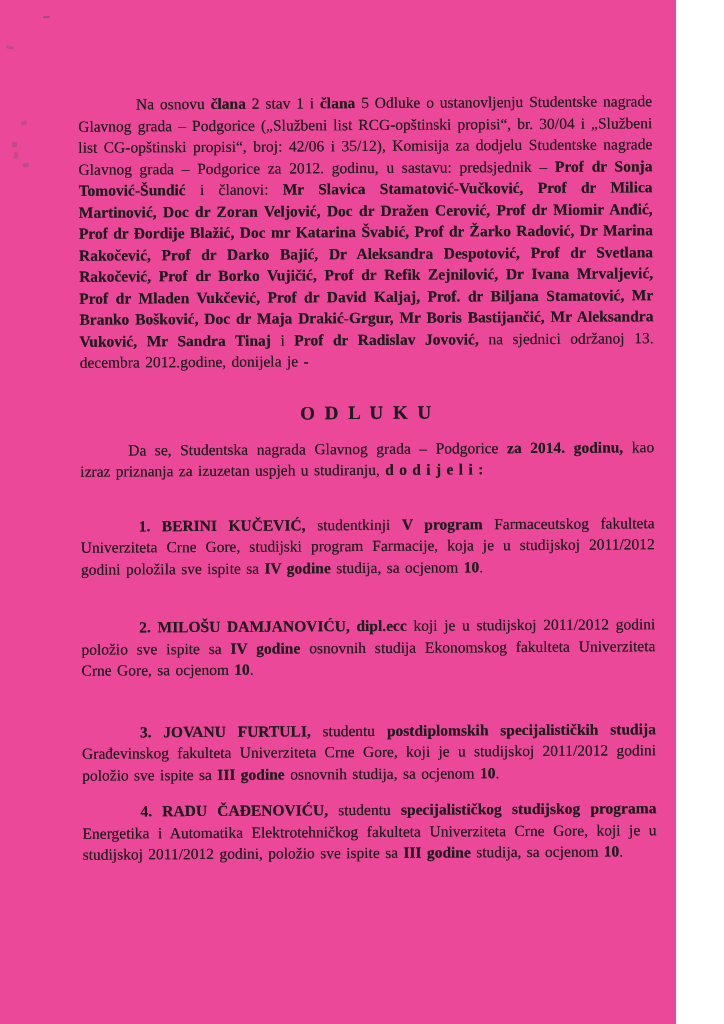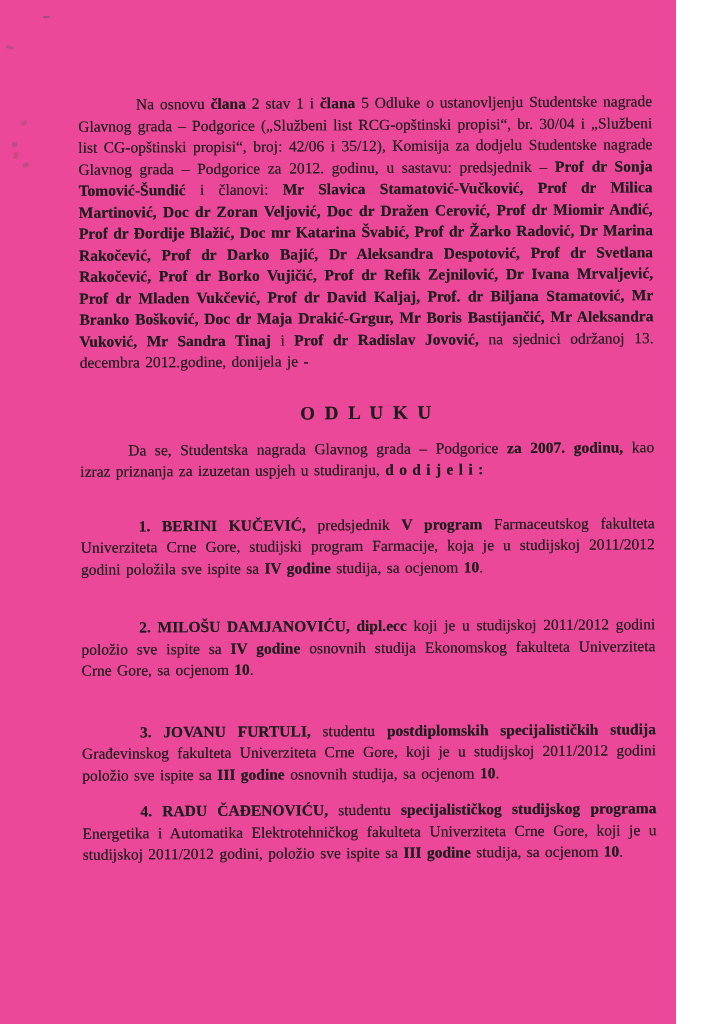--- a/index.html
+++ b/index.html
@@ -69,23 +69,23 @@
   <span class="artifact a4"></span>
   <span class="artifact a5"></span>
   <span class="artifact a6"></span>
 
   <div class="content">
 
     <p class="para" id="intro-paragraph"><span>Na osnovu </span><span class="b">člana</span><span> 2 stav 1 i </span><span class="b">člana</span><span> 5 Odluke o ustanovljenju Studentske nagrade Glavnog grada – Podgorice („Službeni list RCG-opštinski propisi“, br. 30/04 i „Službeni list CG-opštinski propisi“, broj: 42/06 i 35/12), Komisija za dodjelu Studentske nagrade Glavnog grada – Podgorice za 2012. godinu, u sastavu: predsjednik – </span><span class="b">Prof dr Sonja Tomović-Šundić</span><span> i članovi: </span><span class="b">Mr Slavica Stamatović-Vučković, Prof dr Milica Martinović, Doc dr Zoran Veljović, Doc dr Dražen Cerović, Prof dr Miomir Anđić, Prof dr Đordije Blažić, Doc mr Katarina Švabić, Prof dr Žarko Radović, Dr Marina Rakočević, Prof dr Darko Bajić, Dr Aleksandra Despotović, Prof dr Svetlana Rakočević, Prof dr Borko Vujičić, Prof dr Refik Zejnilović, Dr Ivana Mrvaljević, Prof dr Mladen Vukčević, Prof dr David Kaljaj, Prof. dr Biljana Stamatović, Mr Branko Bošković, Doc dr Maja Drakić-Grgur, Mr Boris Bastijančić, Mr Aleksandra Vuković, Mr Sandra Tinaj</span><span> i </span><span class="b">Prof dr Radislav Jovović,</span><span> na sjednici održanoj 13. decembra 2012.godine, donijela je -</span></p>
 
     <h1 class="title">O D L U K U</h1>
 
-    <p class="para" id="award-paragraph"><span>Da se, Studentska nagrada Glavnog grada – Podgorice </span><span class="b">za 2007. godinu,</span><span> kao izraz priznanja za izuzetan uspjeh u studiranju, </span><span class="b">d o d i j e l i :</span></p>
+    <p class="para" id="award-paragraph"><span>Da se, Studentska nagrada Glavnog grada – Podgorice </span><span class="b">za 2014. godinu,</span><span> kao izraz priznanja za izuzetan uspjeh u studiranju, </span><span class="b">d o d i j e l i :</span></p>
 
-    <p class="para" id="item-1"><span class="b">1. BERINI KUČEVIĆ,</span><span> predsjednik </span><span class="b">V program</span><span> Farmaceutskog fakulteta Univerziteta Crne Gore, studijski program Farmacije, koja je u studijskoj 2011/2012 godini položila sve ispite sa </span><span class="b">IV godine</span><span> studija, sa ocjenom </span><span class="b">10</span><span>.</span></p>
+    <p class="para" id="item-1"><span class="b">1. BERINI KUČEVIĆ,</span><span> studentkinji </span><span class="b">V program</span><span> Farmaceutskog fakulteta Univerziteta Crne Gore, studijski program Farmacije, koja je u studijskoj 2011/2012 godini položila sve ispite sa </span><span class="b">IV godine</span><span> studija, sa ocjenom </span><span class="b">10</span><span>.</span></p>
 
     <p class="para" id="item-2"><span class="b">2. MILOŠU DAMJANOVIĆU, dipl.ecc</span><span> koji je u studijskoj 2011/2012 godini položio sve ispite sa </span><span class="b">IV godine</span><span> osnovnih studija Ekonomskog fakulteta Univerziteta Crne Gore, sa ocjenom </span><span class="b">10</span><span>.</span></p>
 
     <p class="para" id="item-3"><span class="b">3. JOVANU FURTULI,</span><span> studentu </span><span class="b">postdiplomskih specijalističkih studija</span><span> Građevinskog fakulteta Univerziteta Crne Gore, koji je u studijskoj 2011/2012 godini položio sve ispite sa </span><span class="b">III godine</span><span> osnovnih studija, sa ocjenom </span><span class="b">10</span><span>.</span></p>
 
     <p class="para" id="item-4"><span class="b">4. RADU ČAĐENOVIĆU,</span><span> studentu </span><span class="b">specijalističkog studijskog programa</span><span> Energetika i Automatika Elektrotehničkog fakulteta Univerziteta Crne Gore, koji je u studijskoj 2011/2012 godini, položio sve ispite sa </span><span class="b">III godine</span><span> studija, sa ocjenom </span><span class="b">10</span><span>.</span></p>
 
   </div>
 </div>
 

